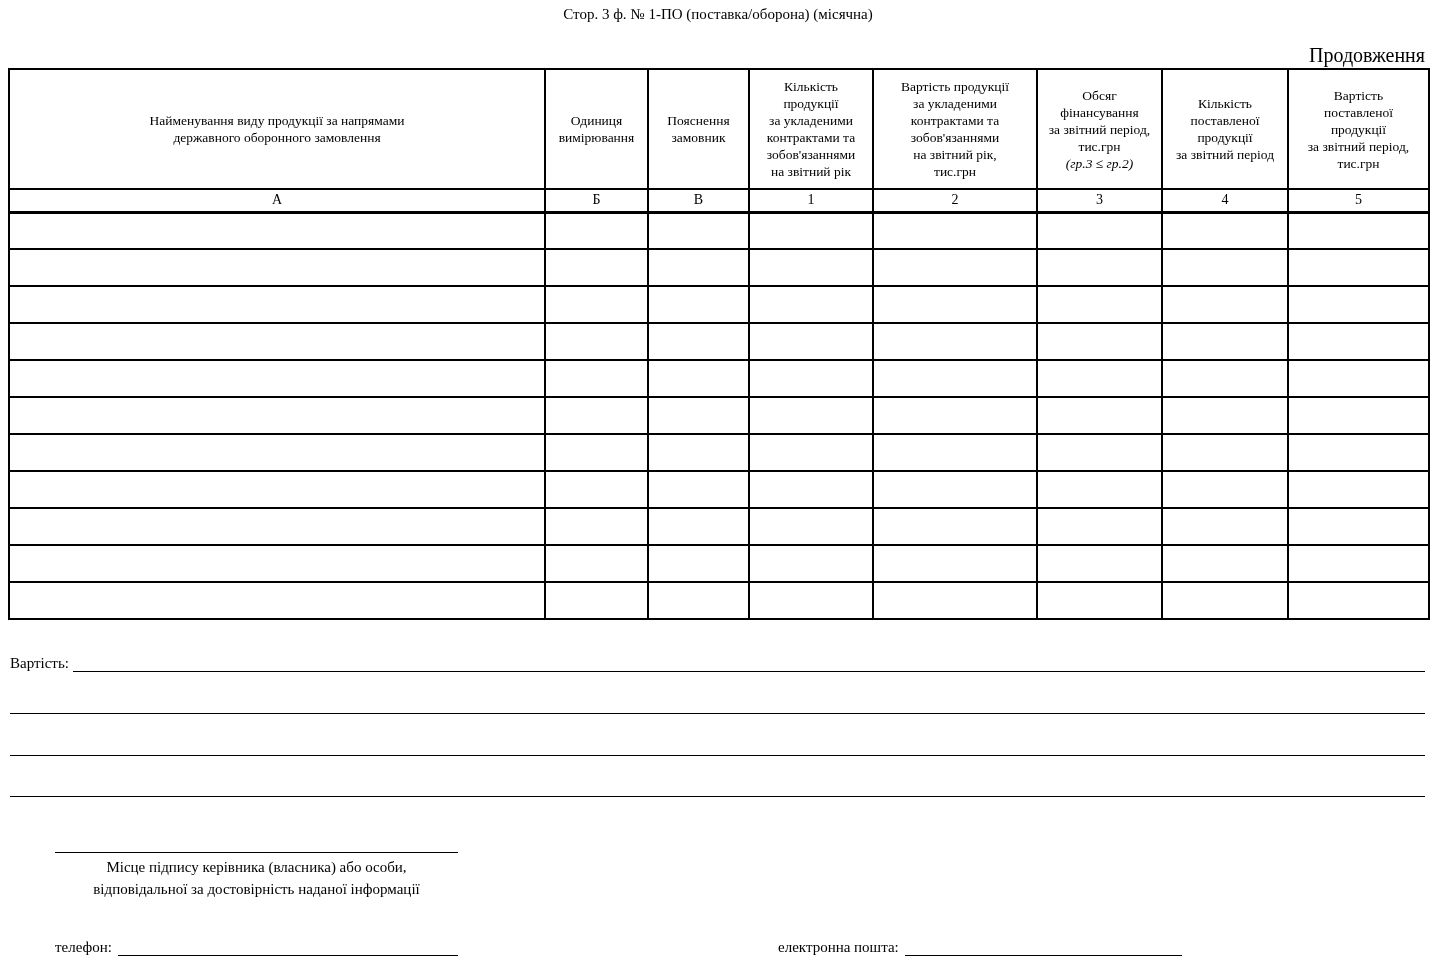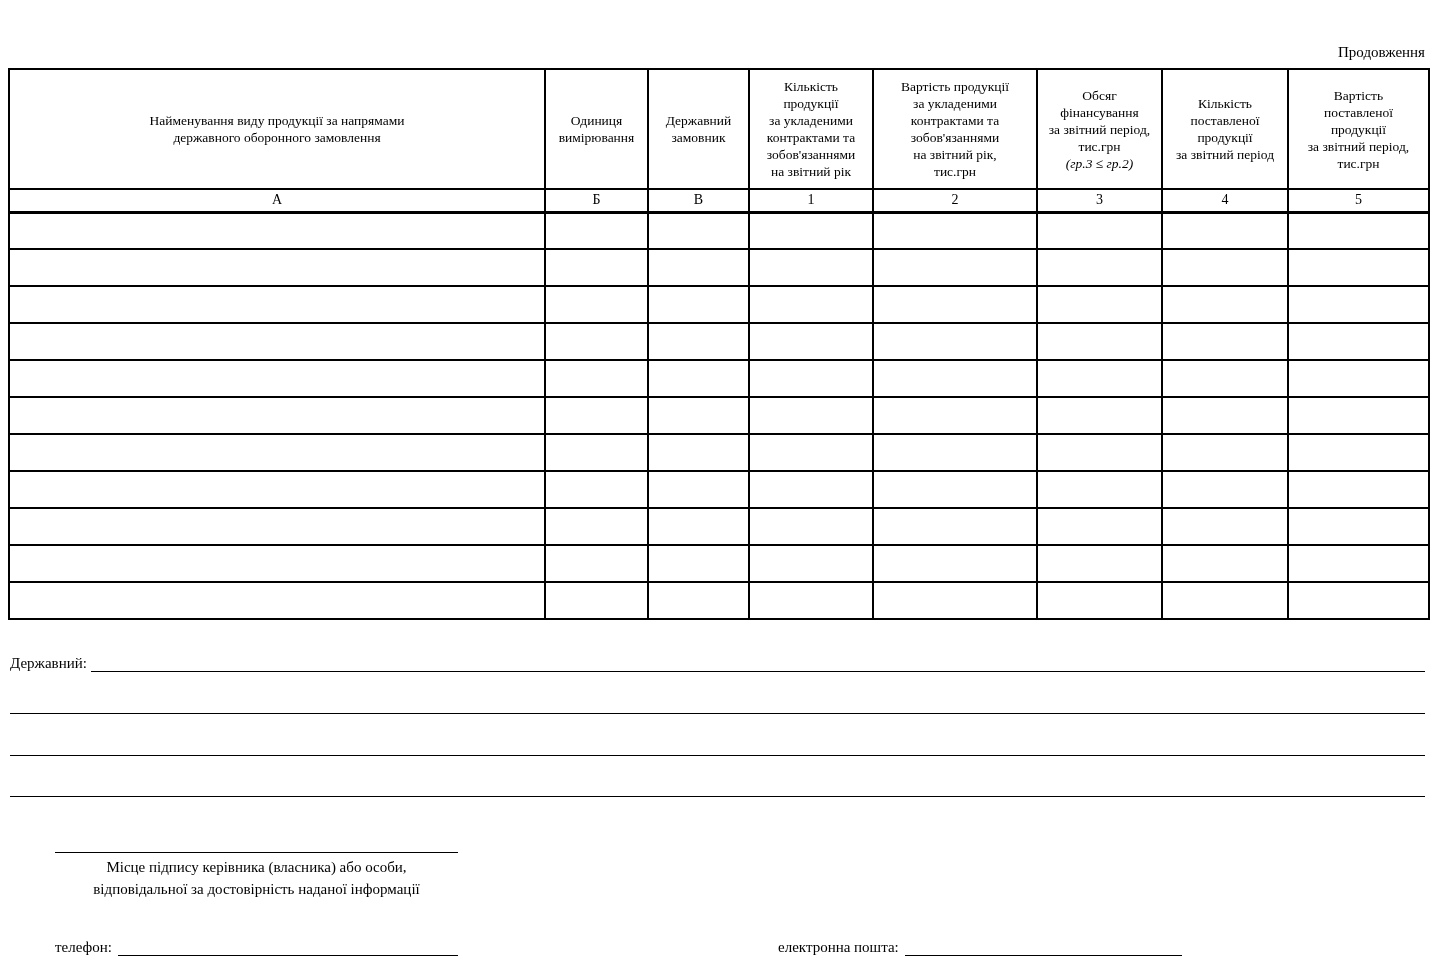--- a/index.html
+++ b/index.html
@@ -17,21 +17,21 @@
   }
   .title {
     position: absolute;
     top: 6px; left: 0; right: 0;
     text-align: center;
     font-size: 15px;
   }
   .continuation {
     position: absolute;
     top: 44px; right: 11px;
-    font-size: 15px;
+    font-size: 20px;
   }
   table.form-table {
     position: absolute;
     top: 68px; left: 8px;
     width: 1420px;
     border-collapse: collapse;
     table-layout: fixed;
   }
   table.form-table th, table.form-table td {
     border: 2px solid #000;
@@ -108,20 +108,21 @@
   }
   .contact-row .label { white-space: nowrap; padding-right: 6px; }
   .phone-row { left: 55px; top: 938px; width: 403px; text-align: right; }
   .email-row { left: 778px; top: 938px; width: 404px; }
 </style>
 </head>
 <body>
 
 <div class="sheet">
 
+  <div class="title">Стор. 3 ф. № 1-ПО (поставка/оборона) (місячна)</div>
   <div class="continuation">Продовження</div>
 
   <table class="form-table">
     <colgroup>
       <col style="width:536px">
       <col style="width:103px">
       <col style="width:101px">
       <col style="width:124px">
       <col style="width:164px">
       <col style="width:125px">
@@ -132,21 +133,21 @@
       <tr class="head-row">
         <th>
             <div class="hdr">Найменування виду продукції за напрямами
 державного оборонного замовлення</div>
           </th>
         <th>
             <div class="hdr">Одиниця
 вимірювання</div>
           </th>
         <th>
-            <div class="hdr">Державний
+            <div class="hdr">Пояснення
 замовник</div>
           </th>
         <th>
             <div class="hdr">Кількість
 продукції
 за укладеними
 контрактами та
 зобов'язаннями
 на звітний рік</div>
           </th>
@@ -298,21 +299,21 @@
           <td></td>
           <td></td>
           <td></td>
           <td></td>
           <td></td>
         </tr>
     </tbody>
   </table>
 
   <div class="explain-row">
-    <span class="label">Державний:</span>
+    <span class="label">Вартість:</span>
     <span class="fill-line"></span>
   </div>
   <div class="blank-line l1"></div>
   <div class="blank-line l2"></div>
   <div class="blank-line l3"></div>
 
   <div class="sig-left">
     <div class="sig-line"></div>
     <div class="sig-caption">Місце підпису керівника (власника) або особи,</div>
     <div class="sig-caption">відповідальної за достовірність наданої інформації</div>

